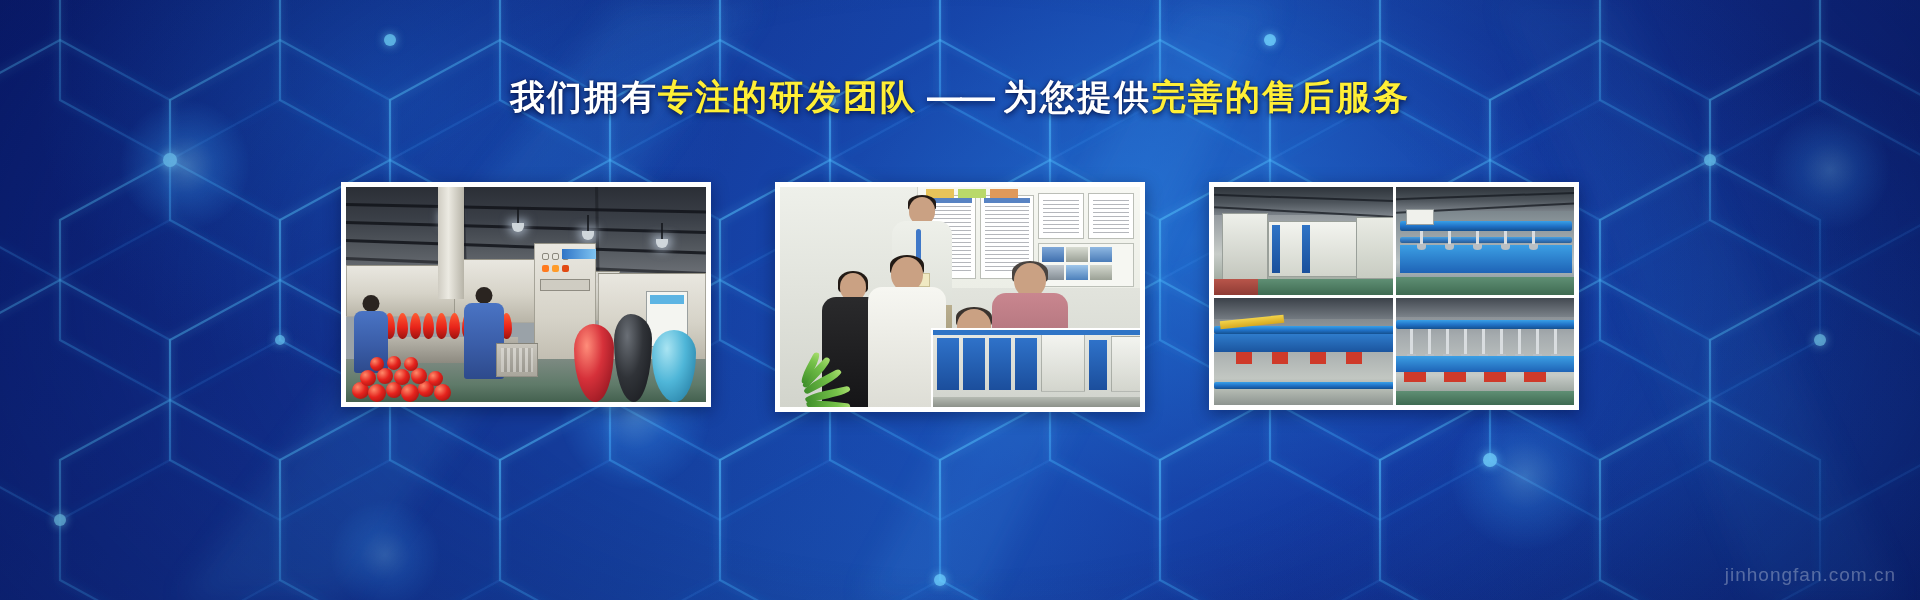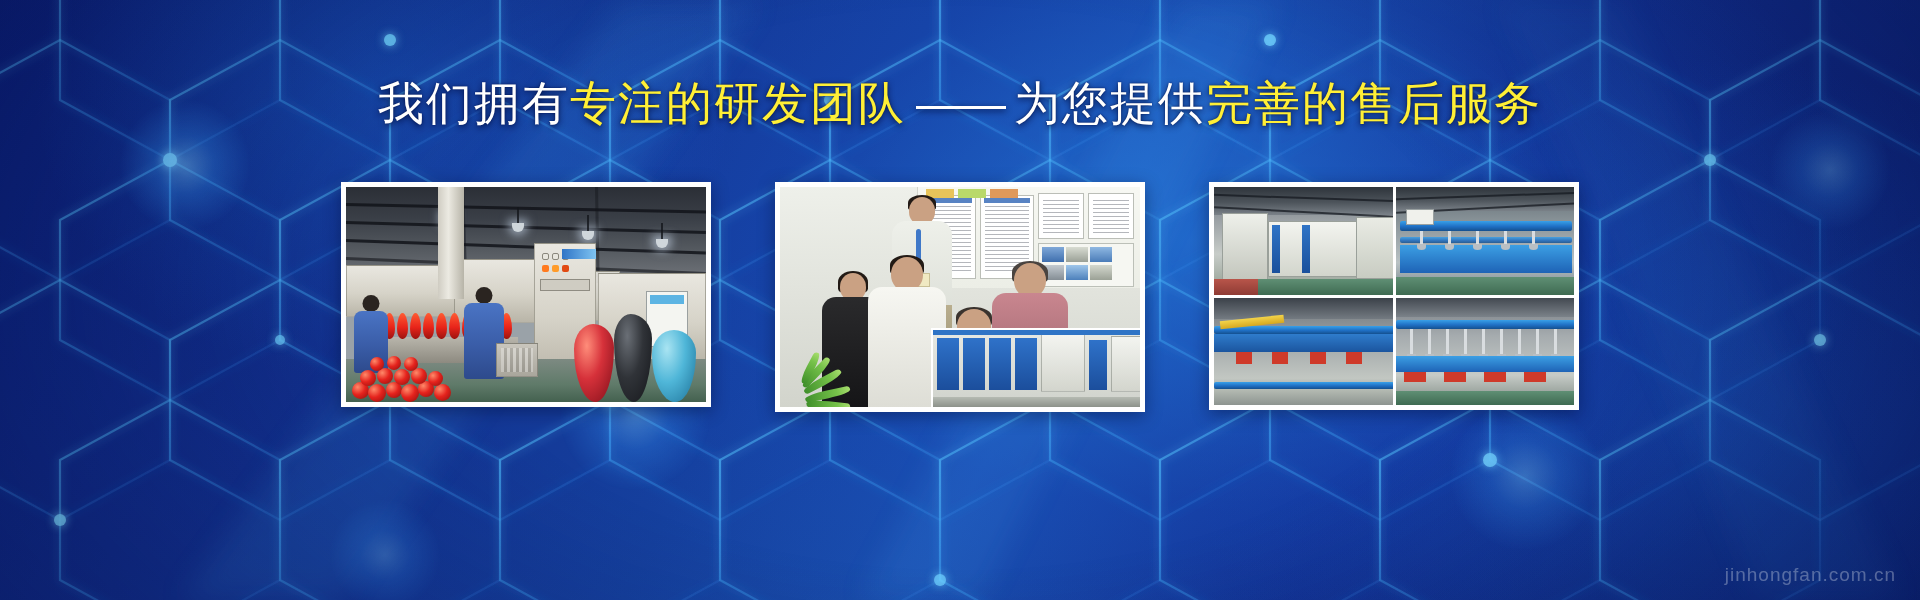--- a/index.html
+++ b/index.html
@@ -39,22 +39,22 @@
       radial-gradient(ellipse 1250px 700px at 50% 48%, rgba(0,0,0,0) 40%, rgba(4,12,60,0.40) 100%);
   }
 
   
   .headline-wrap {
     position:absolute; top:78px; left:0; width:1920px;
     text-align:center; z-index:8;
   }
   .headline {
     display:inline-block;
-    font-size:46px;
-    font-weight:normal;
+    font-size:35px;
+    font-weight:bold;
     letter-spacing:2px;
     line-height:1.1;
     white-space:nowrap;
   }
   .headline .seg { display:inline; }
   .seg-white {
     color:#ffffff;
     text-shadow:0 2px 6px rgba(0,12,60,0.85), 0 0 2px rgba(0,20,80,0.9);
   }
   .seg-yellow {

